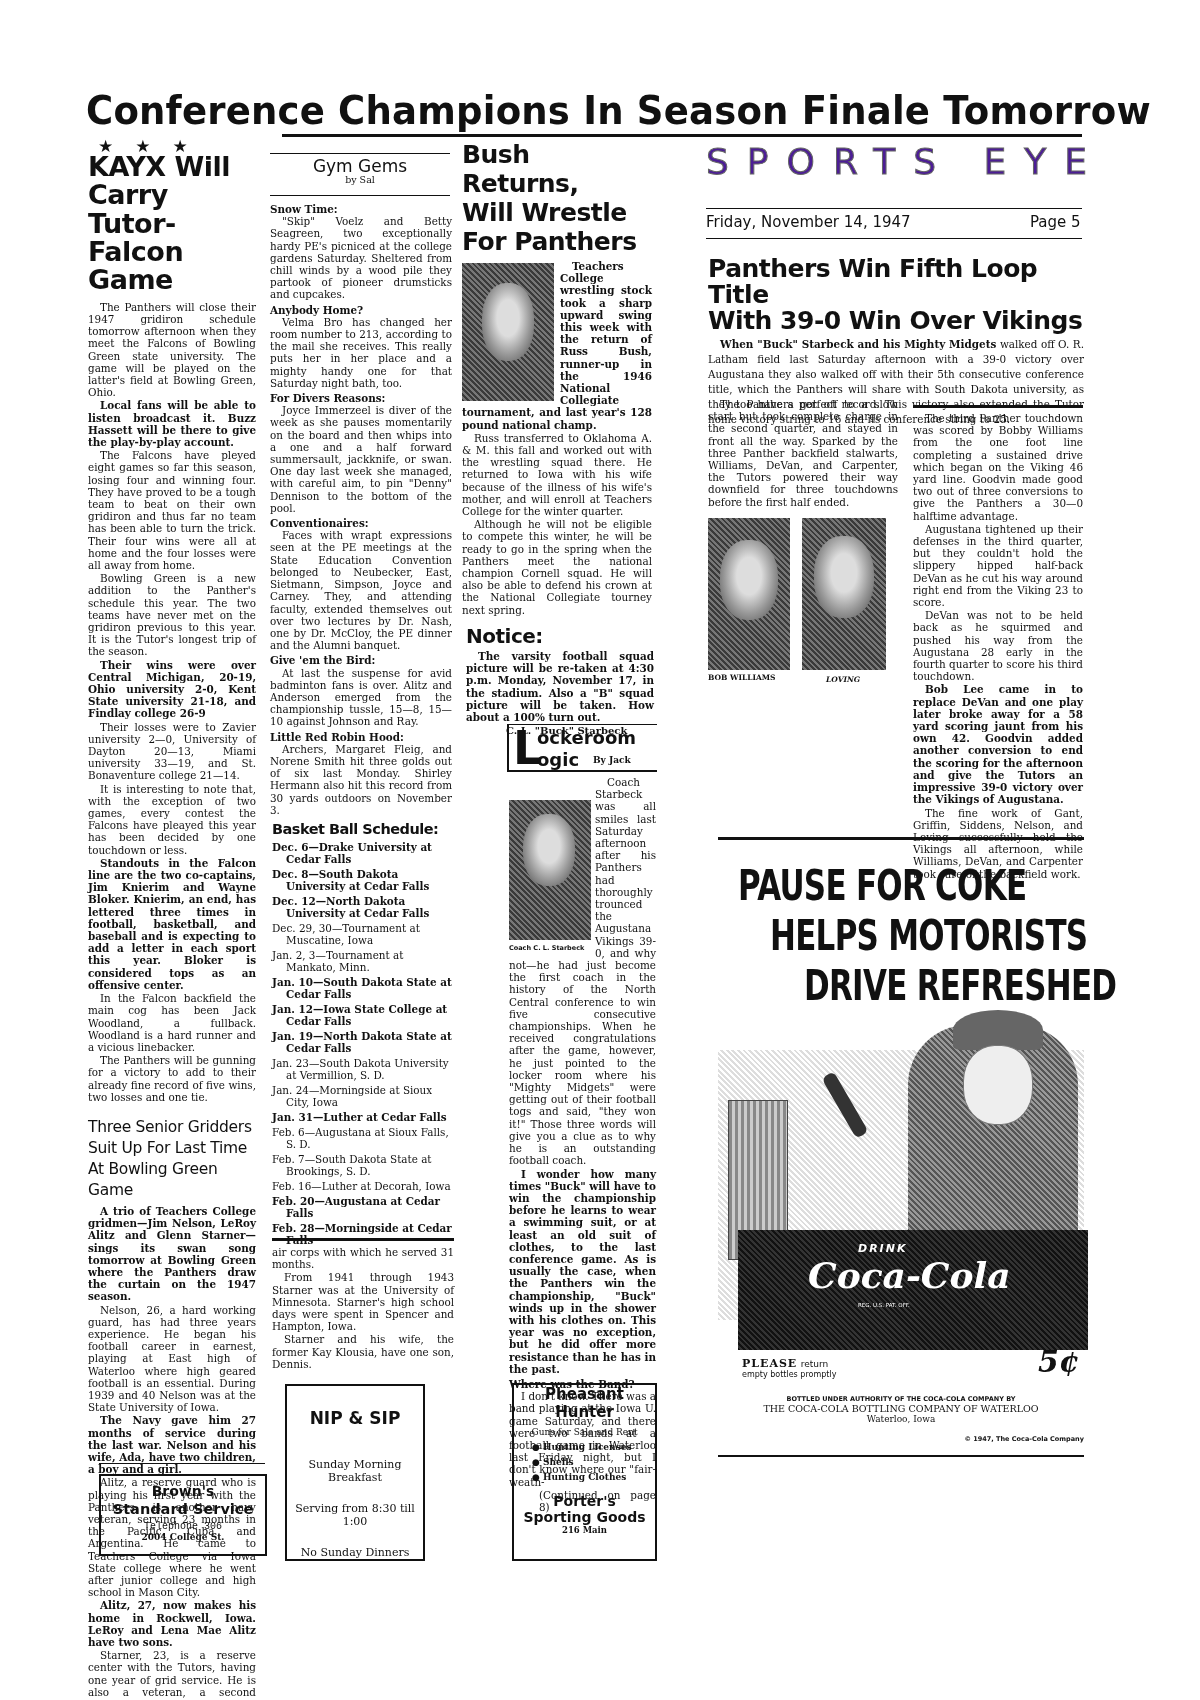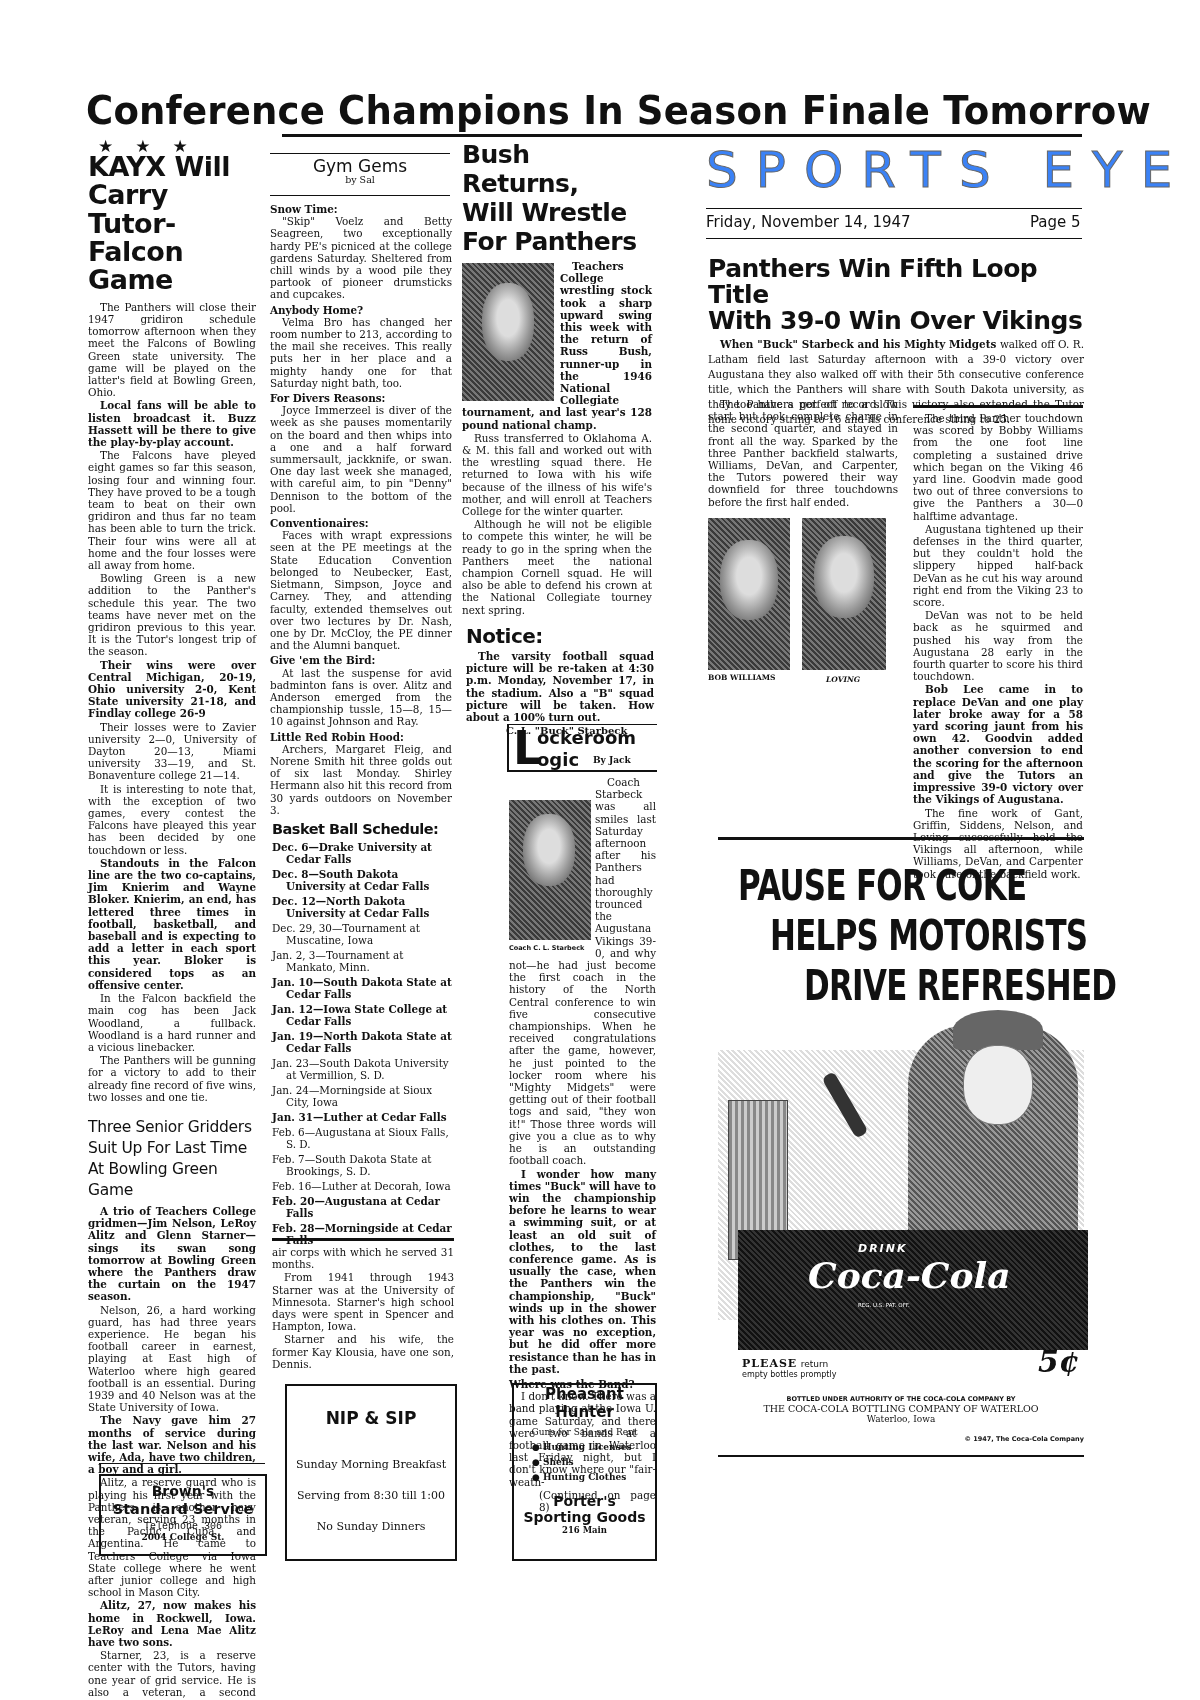--- a/index.html
+++ b/index.html
@@ -117,21 +117,21 @@
     <p class="b">Feb. 28—Morningside at Cedar Falls</p>
   </div>
 </div>
 <div class="abs rule-thick" style="left:272px; top:1238px; width:182px;"></div>
 <div class="col body-text" style="left:272px; top:1246px; width:182px;">
   <p class="noind">air corps with which he served 31 months.</p>
   <p>From 1941 through 1943 Starner was at the University of Minnesota. Starner's high school days were spent in Spencer and Hampton, Iowa.</p>
   <p>Starner and his wife, the former Kay Klousia, have one son, Dennis.</p>
 </div>
 
-<div class="box center" style="left:285px; top:1384px; width:172px; height:177px; padding-top:22px;">
+<div class="box center" style="left:285px; top:1384px; width:140px; height:177px; padding-top:22px;">
   <div class="sans" style="font-weight:bold; font-size:17px;">NIP &amp; SIP</div>
   <div style="font-size:11px; margin-top:30px;">Sunday Morning Breakfast</div>
   <div style="font-size:11px; margin-top:18px;">Serving from 8:30 till 1:00</div>
   <div style="font-size:11px; margin-top:18px;">No Sunday Dinners</div>
 </div>
 
 <div class="col" style="left:462px; top:140px; width:190px;">
   <div class="hl" style="font-size:25px; line-height:29px;">
     <div>Bush Returns,</div>
     <div>Will Wrestle</div>
@@ -181,21 +181,21 @@
   <div style="text-align:left; padding-left:18px; font-size:9px; font-weight:bold; line-height:15px; margin-top:3px;">
     <div><span>● </span><span>Hunting Licenses</span></div>
     <div><span>● </span><span>Shells</span></div>
     <div><span>● </span><span>Hunting Clothes</span></div>
   </div>
   <div class="sans" style="font-weight:bold; font-size:14px; margin-top:8px;">Porter's</div>
   <div class="sans" style="font-weight:bold; font-size:14px;">Sporting Goods</div>
   <div style="font-size:8.5px; font-weight:bold;">216 Main</div>
 </div>
 
-<div class="abs" style="left:706px; top:141px; width:380px; height:55px; font-family:'DejaVu Sans', sans-serif; font-size:50px; color:#3b82f6; letter-spacing:18px; white-space:nowrap; -webkit-text-stroke:1px #666;">SPORTS EYE</div>
+<div class="abs" style="left:706px; top:141px; width:380px; height:55px; font-family:'DejaVu Sans', sans-serif; font-size:36px; color:#4c1d95; letter-spacing:18px; white-space:nowrap; -webkit-text-stroke:1px #666;">SPORTS EYE</div>
 <div class="abs rule-thin" style="left:706px; top:208px; width:376px;"></div>
 <div class="abs sans" style="left:706px; top:213px; font-size:15px;">Friday, November 14, 1947</div>
 <div class="abs sans" style="left:1030px; top:213px; font-size:15px;">Page 5</div>
 <div class="abs rule-thin" style="left:706px; top:238px; width:376px;"></div>
 
 <div class="col" style="left:708px; top:256px; width:376px;">
   <div class="hl" style="font-size:25px; line-height:26px;">
     <div>Panthers Win Fifth Loop Title</div>
     <div>With 39-0 Win Over Vikings</div>
   </div>

